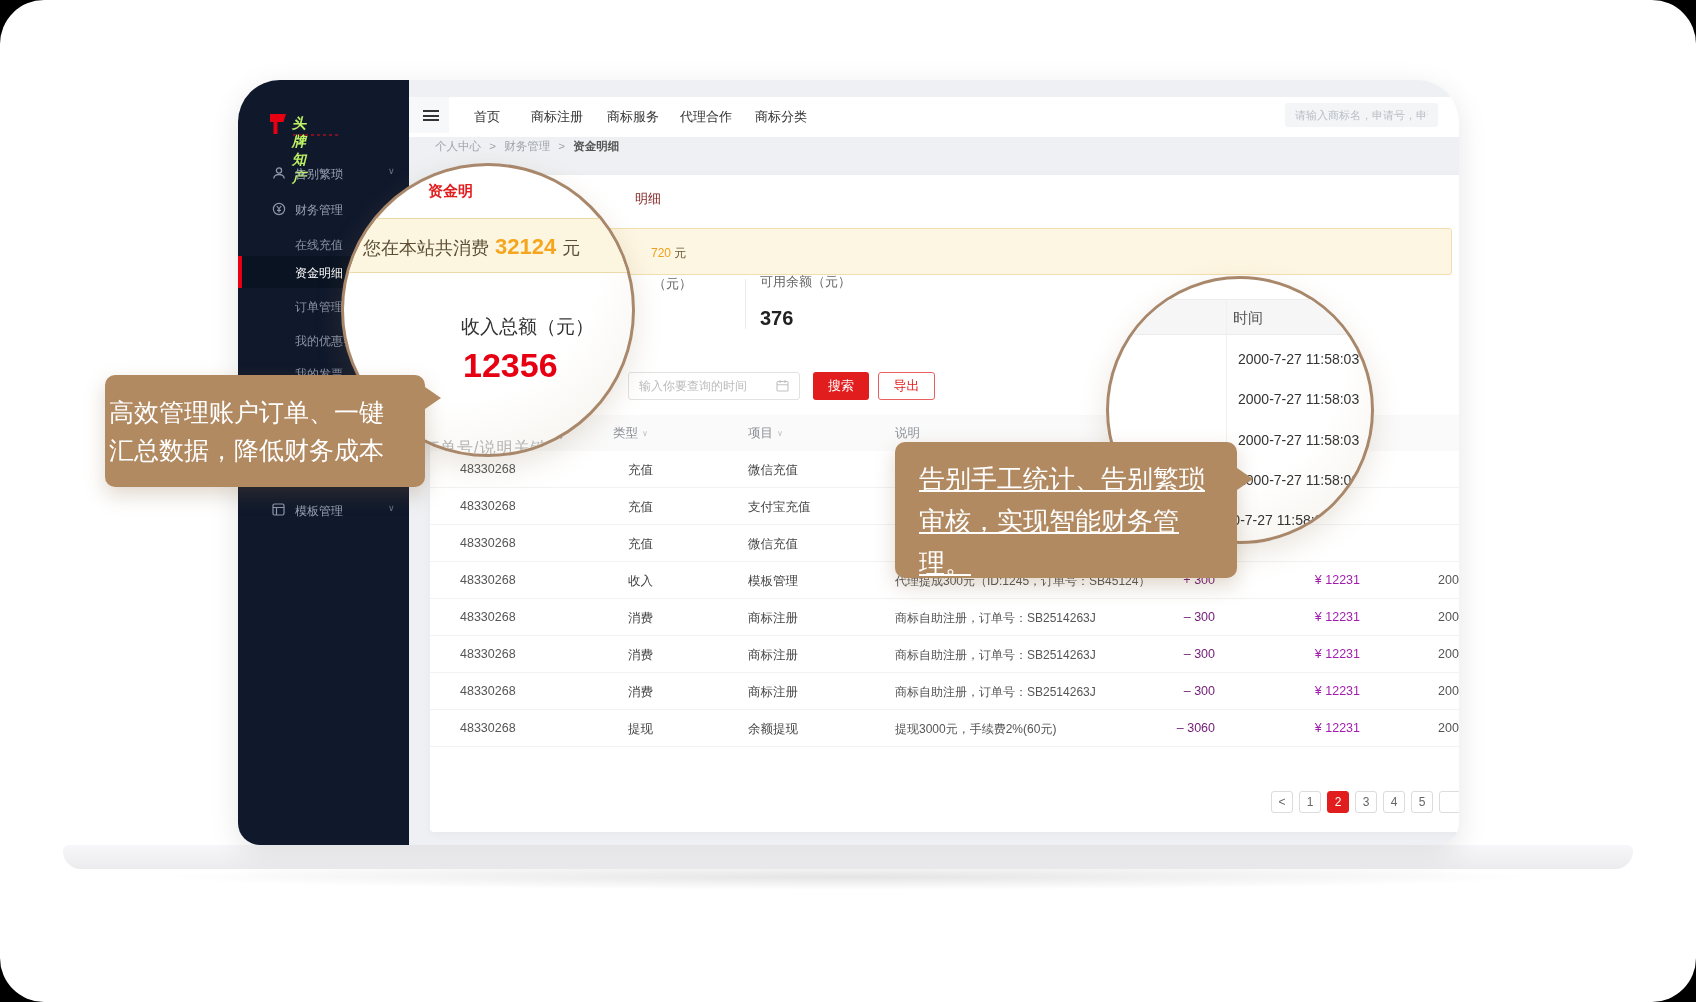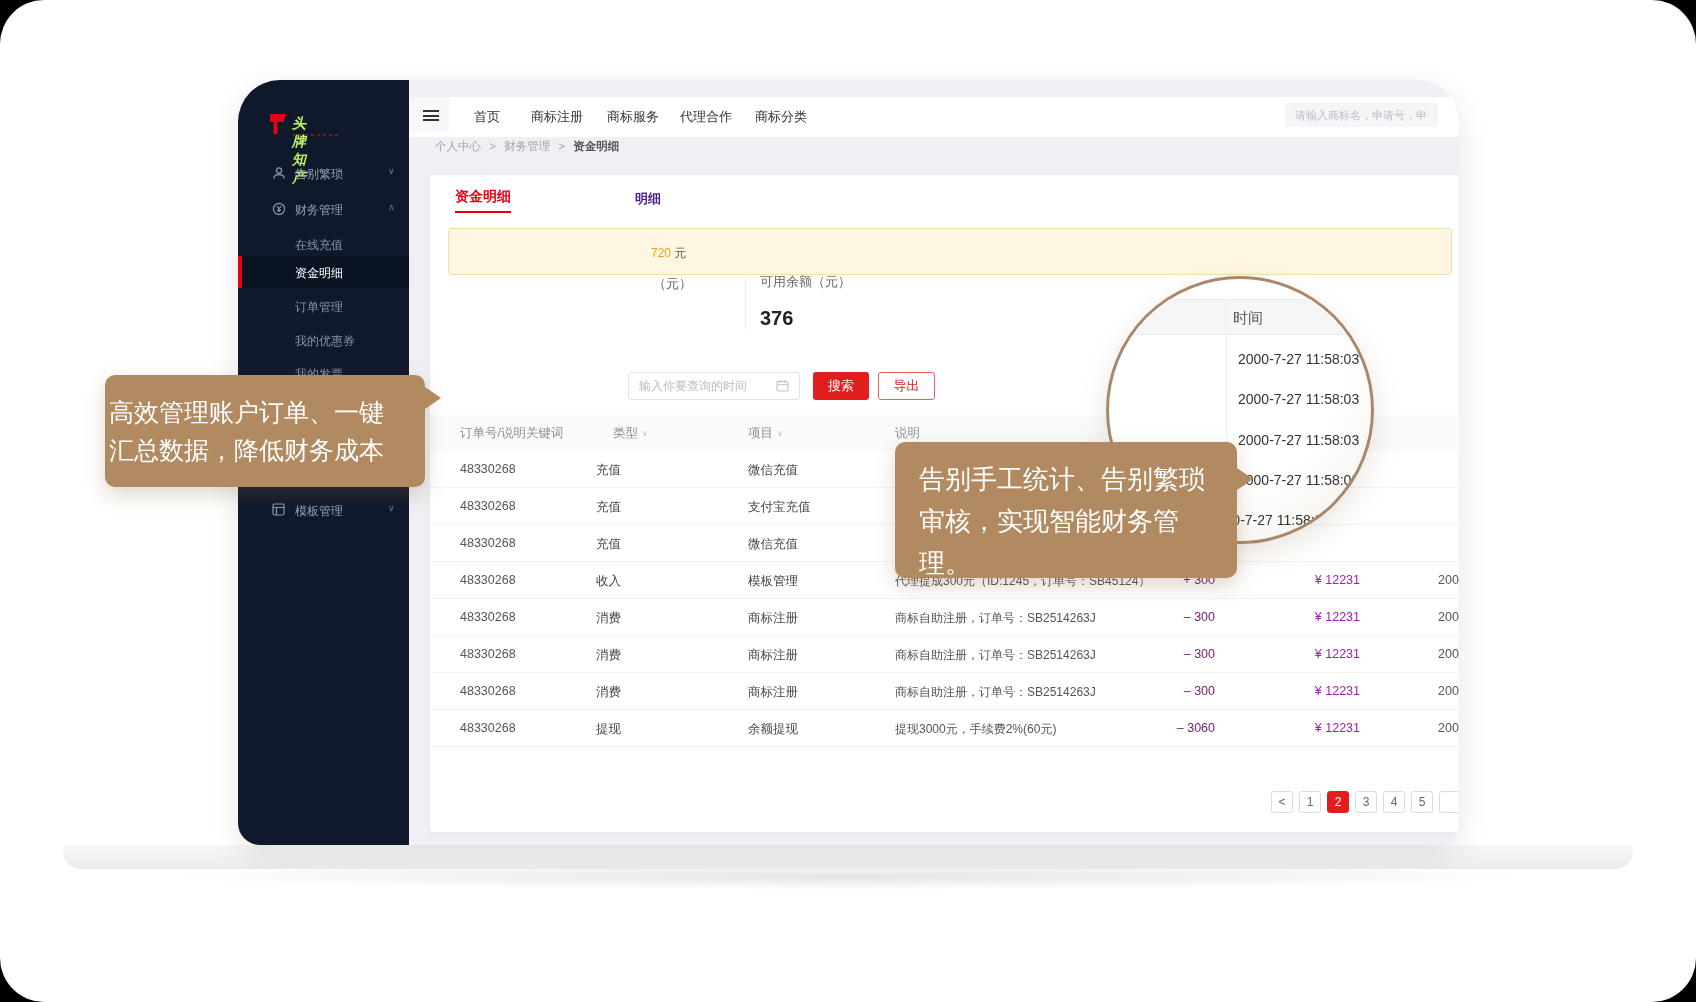--- a/index.html
+++ b/index.html
@@ -55,21 +55,21 @@
 
   .breadcrumb { position:absolute; left:197px; top:59px; font-size:11.5px; color:#a0a4ab; }
   .breadcrumb .sep { margin:0 5px; }
   .breadcrumb .last { color:#555; font-weight:bold; }
 
   
   .card { position:absolute; left:192px; top:95px; width:1040px; height:657px; background:#fff;
     border-radius:4px; box-shadow:0 2px 8px rgba(0,0,0,0.04); }
   .tab1 { position:absolute; left:25px; top:13px; font-size:14px; color:#e60012; font-weight:bold; cursor:pointer; }
   .tab1::after { content:""; position:absolute; left:0; bottom:-7px; width:100%; height:2px; background:#e60012; }
-  .tab2 { position:absolute; left:205px; top:15px; font-size:13px; color:#4c1d95; cursor:pointer;font-weight:bold; }
+  .tab2 { position:absolute; left:205px; top:15px; font-size:13px; color:#7f1d1d; cursor:pointer; }
 
   .banner { position:absolute; left:18px; top:53px; width:1004px; height:47px; background:#fdf6e2;
     border:1px solid #f3dfae; border-radius:3px; }
   .banner-tail { position:absolute; left:202px; top:16px; font-size:12px; color:#6a5a3a; }
   .banner-tail b { color:#f0a020; font-weight:normal; }
 
   .stat-label { position:absolute; font-size:13px; color:#666; }
   .stat-value { position:absolute; font-size:20px; font-weight:bold; color:#222; }
   .stat-div { position:absolute; left:315px; top:104px; width:1px; height:50px; background:#ececec; }
 
@@ -85,21 +85,21 @@
 
   .thead { position:absolute; left:0; top:240px; width:100%; height:36px; background:#fafafa; font-size:12.5px; color:#8b8f96; }
   .thead span { position:absolute; top:10px; }
   .sort::after { content:"∨"; font-size:8px; color:#c0c0c0; margin-left:4px; position:relative; top:-1px; }
   .h-order { left:30px; } .h-type { left:183px; } .h-item { left:318px; } .h-desc { left:465px; }
 
   .rows { position:absolute; left:0; top:276px; width:100%; }
   .trow { position:relative; width:100%; height:37px; border-bottom:1px solid #f2f2f2; font-size:12.5px; color:#444; }
   .trow span { position:absolute; top:11px; white-space:nowrap; }
   .c-order { left:30px; color:#555; }
-  .c-type { left:166px;text-align:center; }
+  .c-type { left:198px;text-align:center; }
   .c-item { left:318px; }
   .c-desc { left:465px; font-size:12px; color:#555; }
   .c-amount { left:665px; width:120px; text-align:right; color:#701a75; }
   .c-balance { left:800px; width:130px; text-align:right; color:#a21caf; }
   .c-time { left:1008px; width:180px; color:#555; }
 
   .pagination { position:absolute; left:841px; top:616px; display:flex; gap:6px; }
   .pg { width:22px; height:22px; border:1px solid #dcdcdc; border-radius:3px; background:#fff; color:#666;
     font-size:12px; line-height:20px; text-align:center; cursor:pointer; }
   .pg.active { background:#e11d1d; border-color:#e11d1d; color:#fff; }
@@ -127,21 +127,21 @@
   .rl-col { position:absolute; left:117px; top:20px; width:1px; height:248px; background:#f0f0f0; }
   .rl-row { position:absolute; left:129px; width:200px; font-size:14px; color:#333; white-space:nowrap; }
 
   
   .callout { position:absolute; background:#b28a62; border-radius:10px; color:#fff;
     box-shadow:0 8px 20px rgba(130,95,55,0.25); z-index:40; }
   .callout .line { white-space:nowrap; }
   .callout-left { left:105px; top:375px; width:320px; height:112px; padding:18px 0 0 4px;
     font-size:25px; line-height:38px; }
   .callout-right { left:895px; top:442px; width:342px; height:136px; padding:16px 0 0 24px;
-    font-size:26px; line-height:42px; }
+    font-size:26px; line-height:42px;text-decoration:underline; }
   .arrow-r { position:absolute; width:0; height:0; border-top:11px solid transparent;
     border-bottom:11px solid transparent; border-left:16px solid #b28a62; }
   .arrow-left-callout { left:320px; top:12px; }
   .arrow-right-callout { left:342px; top:26px; }
 
   svg { display:block; }
 </style>
 </head>
 <body>
 
@@ -359,20 +359,29 @@
         <div class="pg">1</div>
         <div class="pg active">2</div>
         <div class="pg">3</div>
         <div class="pg">4</div>
         <div class="pg">5</div>
         <div class="pg"></div>
       </div>
     </div>
   </div>
 
+  <div class="lens lens-left">
+    <span class="ll-tabfrag">资金明</span>
+    <div class="ll-banner">
+      <span class="ll-banner-line"><span>您在本站共消费</span><span class="amt">32124</span><span>元</span></span>
+    </div>
+    <span class="ll-stat-label">收入总额（元）</span>
+    <span class="ll-stat-value">12356</span>
+    <span class="ll-headfrag">订单号/说明关键词</span>
+  </div>
 
   <div class="lens lens-right">
     <div class="rl-band">
       <span>时间</span>
     </div>
     <div class="rl-col"></div>
     <div class="rl-row" style="top:72px;">2000-7-27  11:58:03</div>
     <div class="rl-row" style="top:112px;">2000-7-27  11:58:03</div>
     <div class="rl-row" style="top:153px;">2000-7-27  11:58:03</div>
     <div class="rl-row" style="top:193px;">2000-7-27  11:58:03</div>

